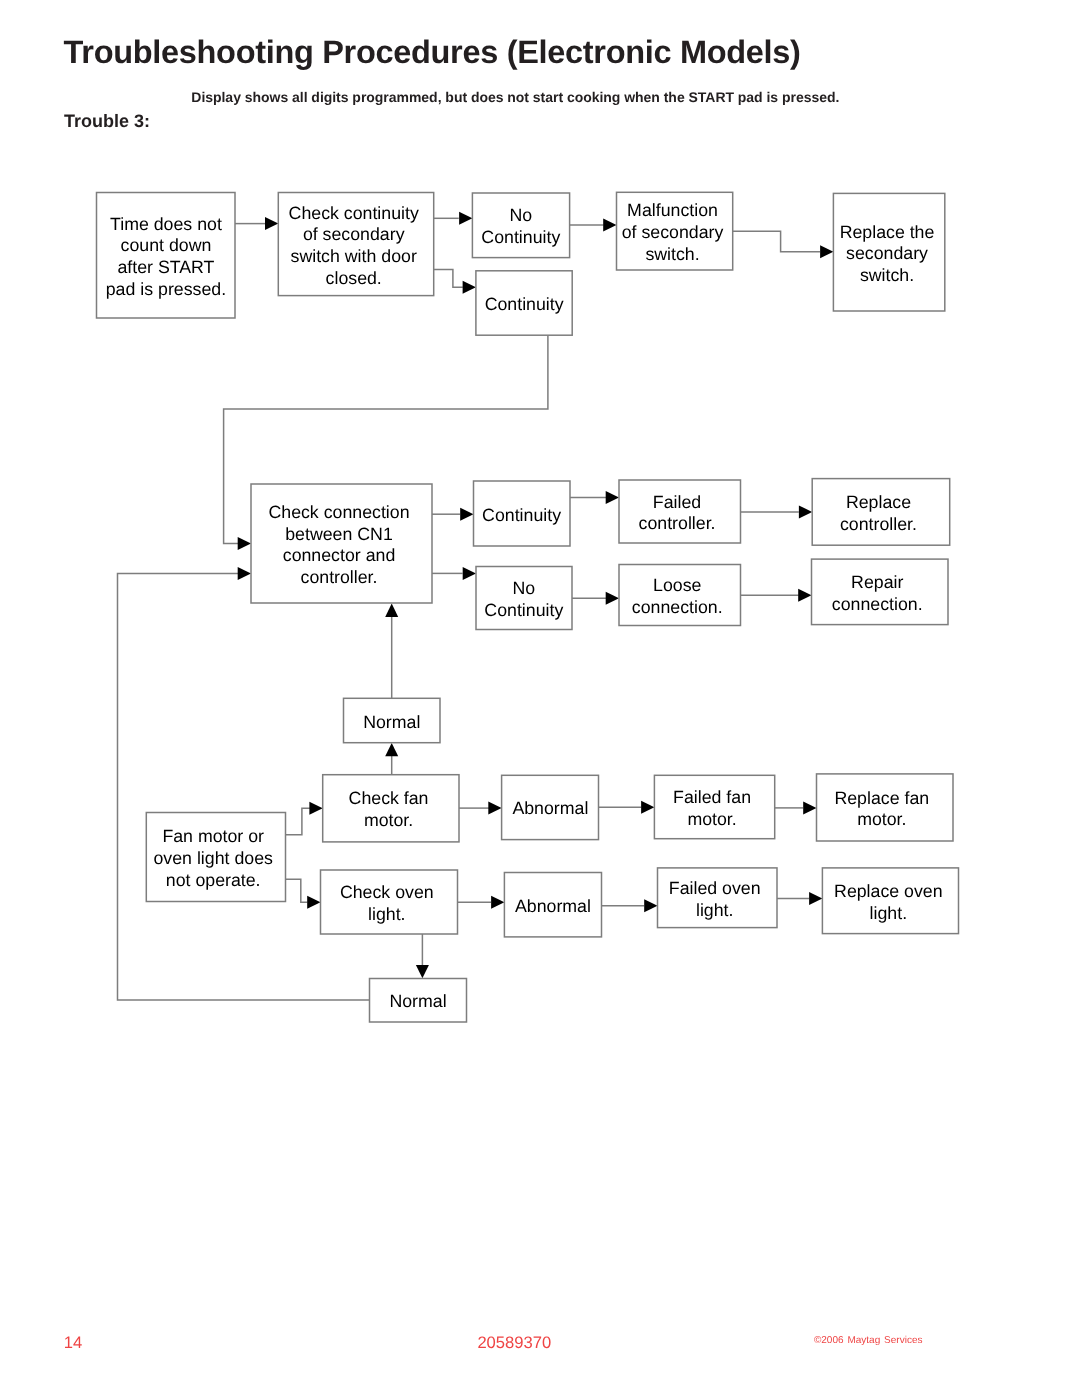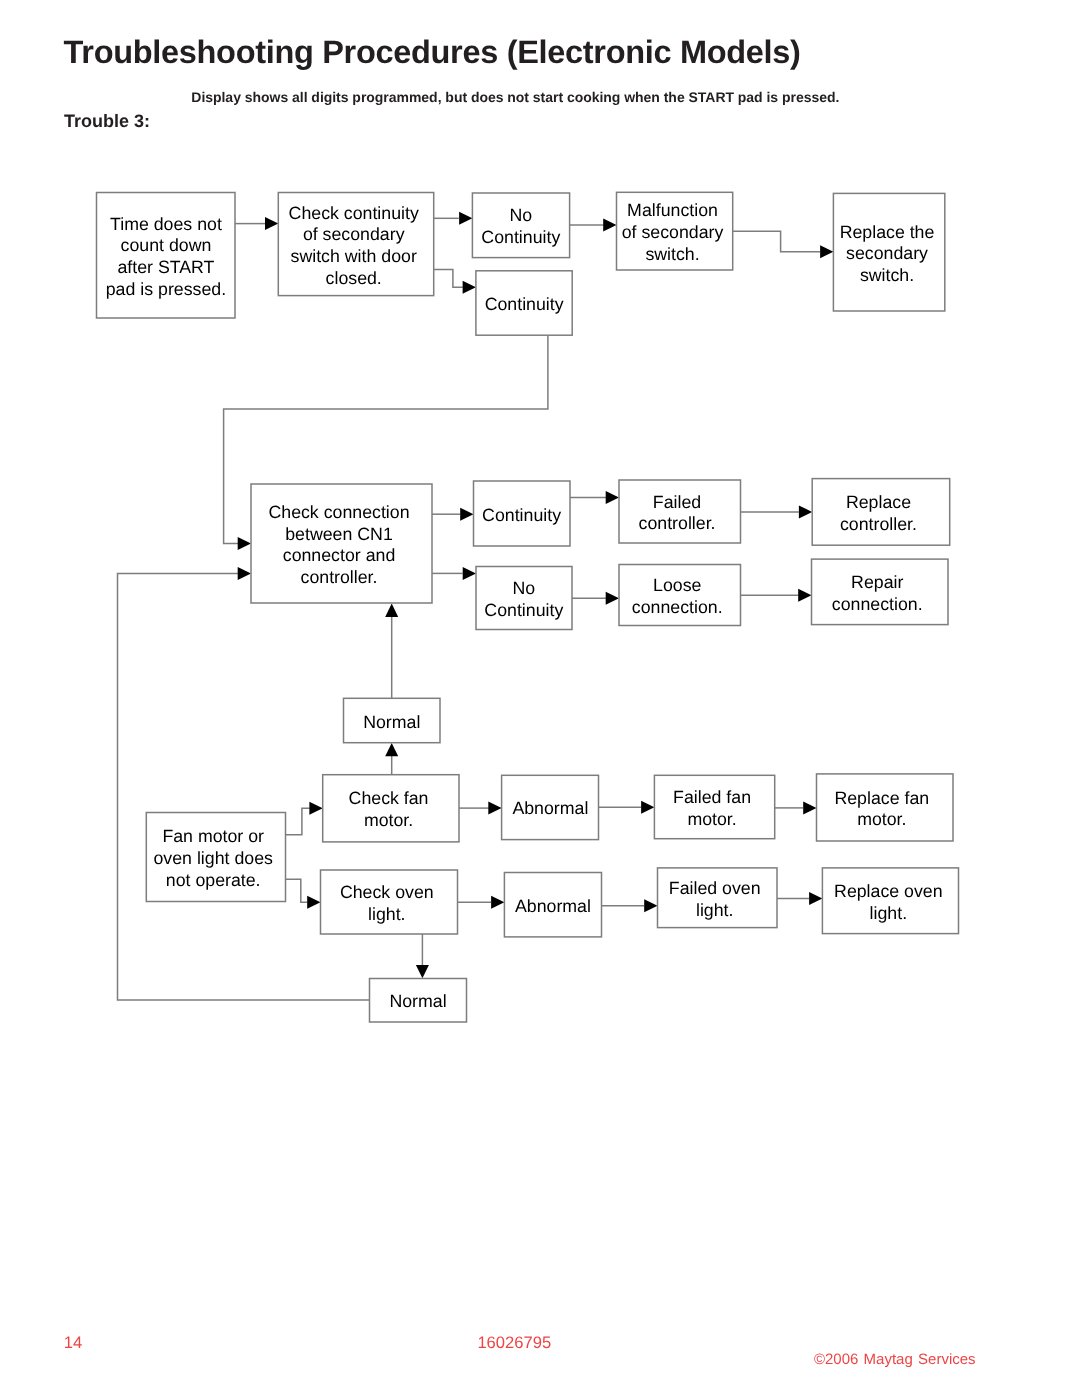--- a/index.html
+++ b/index.html
@@ -6,21 +6,21 @@
   body{width:1080px;height:1397px;background:#ffffff;font-family:"Liberation Sans",sans-serif;color:#000;overflow:hidden;position:relative;
        -webkit-font-smoothing:antialiased;text-rendering:geometricPrecision;}
   .page{position:absolute;left:0;top:0;width:1080px;height:1397px;}
   .title{position:absolute;left:63.6px;top:33.7px;margin:0;font-size:32.5px;font-weight:bold;letter-spacing:-0.31px;color:#231f20;white-space:nowrap;}
   .trouble-label{position:absolute;left:64.0px;top:85.25px;font-size:18px;line-height:25px;font-weight:bold;color:#231f20;white-space:nowrap;margin-top:24px;}
   .trouble-text{position:absolute;left:191.3px;top:85.1px;width:762px;font-size:14px;font-weight:bold;color:#231f20;line-height:25px;letter-spacing:-0.03px;}
   svg.flow{shape-rendering:geometricPrecision;text-rendering:geometricPrecision;font-family:"Liberation Sans",sans-serif;position:absolute;left:0;top:0;width:1080px;height:1397px;}
   .footer{position:absolute;font-size:16.6px;color:#ef4444;}
   #pg{left:63.8px;top:1332.6px;}
   #docnum{left:477.4px;top:1332.6px;}
-  #copy{left:813.9px;top:1335.0px;font-size:15px;word-spacing:1.13px;white-space:nowrap;margin-top:16px;}
+  #copy{left:813.9px;top:1335.0px;font-size:10px;word-spacing:1.13px;white-space:nowrap;}
 </style>
 </head>
 <body>
 
 <div class="page">
   <div class="title">Troubleshooting Procedures (Electronic Models)</div>
   <div class="trouble-label">Trouble 3:</div>
   <div class="trouble-text">Display shows all digits programmed, but does not start cooking when the START pad is pressed.</div>
 
   <svg class="flow" id="flow" viewBox="0 0 1080 1397">
@@ -195,15 +195,15 @@
           <text x="888.35" y="918.61" text-anchor="middle" font-size="17.75" fill="#000000">light.</text>
         </g>
         <g>
           <rect x="369.5" y="978.5" width="97" height="43.5" fill="#ffffff" stroke="#7d7d7d" stroke-width="1.5"></rect>
           <text x="418.00" y="1007.26" text-anchor="middle" font-size="17.75" fill="#000000">Normal</text>
         </g>
       </g>
     </svg>
 
   <div class="footer" id="pg">14</div>
-  <div class="footer" id="docnum">16026795</div>
+  <div class="footer" id="docnum">20589370</div>
   <div class="footer" id="copy">©2006 Maytag Services</div>
 </div>
 
 </body></html>

